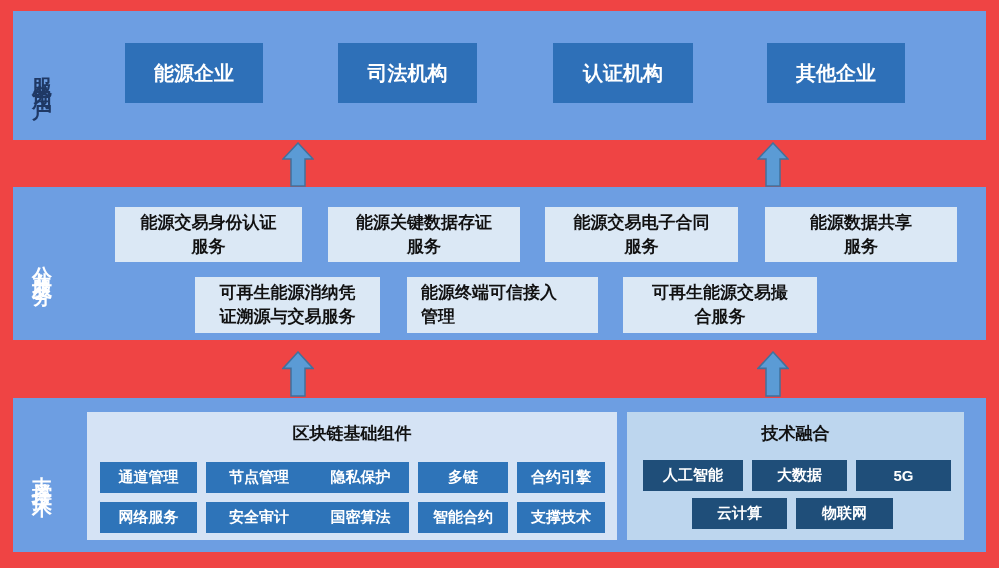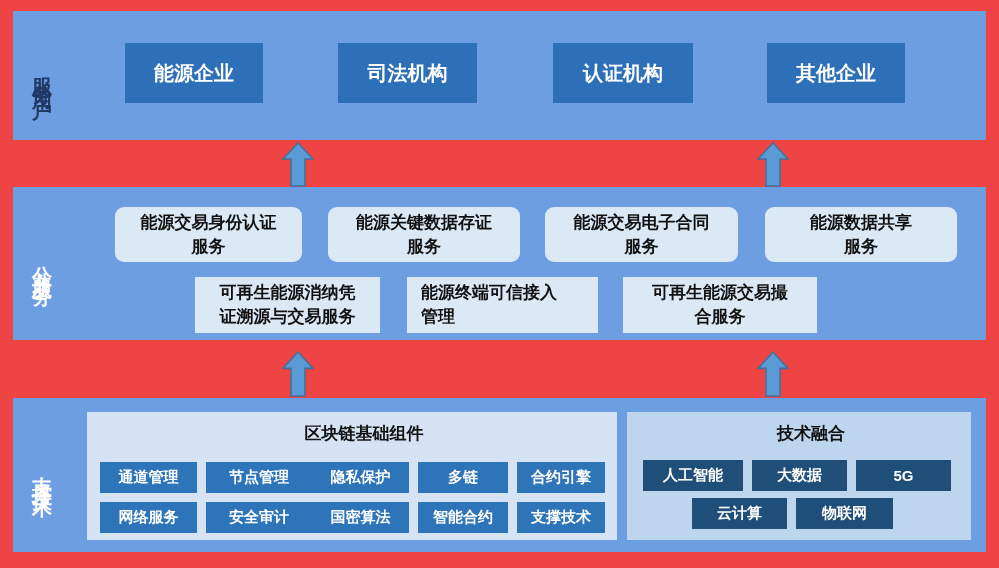--- a/index.html
+++ b/index.html
@@ -19,30 +19,30 @@
     position:absolute;top:32px;height:60px;background:#2e70b8;color:#ffffff;
     display:flex;align-items:center;justify-content:center;
     font-size:20px;font-weight:bold;
   }
   .pbox{
     position:absolute;background:#dbe8f5;color:#111111;
     display:flex;align-items:center;justify-content:center;
     font-size:17px;font-weight:bold;text-align:center;line-height:1.4;
     white-space:pre-line;
   }
-  .pbox.row1{top:20px;height:55px;border-radius:9px;}
+  .pbox.row1{top:20px;height:55px;}
   .pbox.row2{top:90px;height:56px;}
   .pbox.alignleft{justify-content:flex-start;text-align:left;padding-left:14px;box-sizing:border-box;}
   .arrow{position:absolute;width:32px;}
   .arrow svg{display:block;width:100%;height:100%;}
   .panel{position:absolute;top:14px;height:128px;}
   .panel1{left:74px;width:530px;background:#d5e3f5;}
-  .panel2{left:614px;width:337px;background:#bdd6ee;padding-left:7px;}
+  .panel2{left:614px;width:337px;background:#bdd6ee;}
   .panel-title{
-    position:absolute;top:10px;left:12px;width:100%;text-align:center;
+    position:absolute;top:10px;left:0;width:100%;text-align:center;
     font-size:17px;font-weight:bold;color:#111111;
   }
   .chip{
     position:absolute;height:31px;display:flex;align-items:center;justify-content:center;
     color:#ffffff;font-size:15px;font-weight:bold;
   }
   .chip.bc{background:#2e74b9;}
   .chip.fu{background:#1f4e79;}
   .bc.r1{top:50px;} .bc.r2{top:90px;}
   .bc.c1{left:13px;width:97px;} .bc.c2{left:119px;width:106px;}

